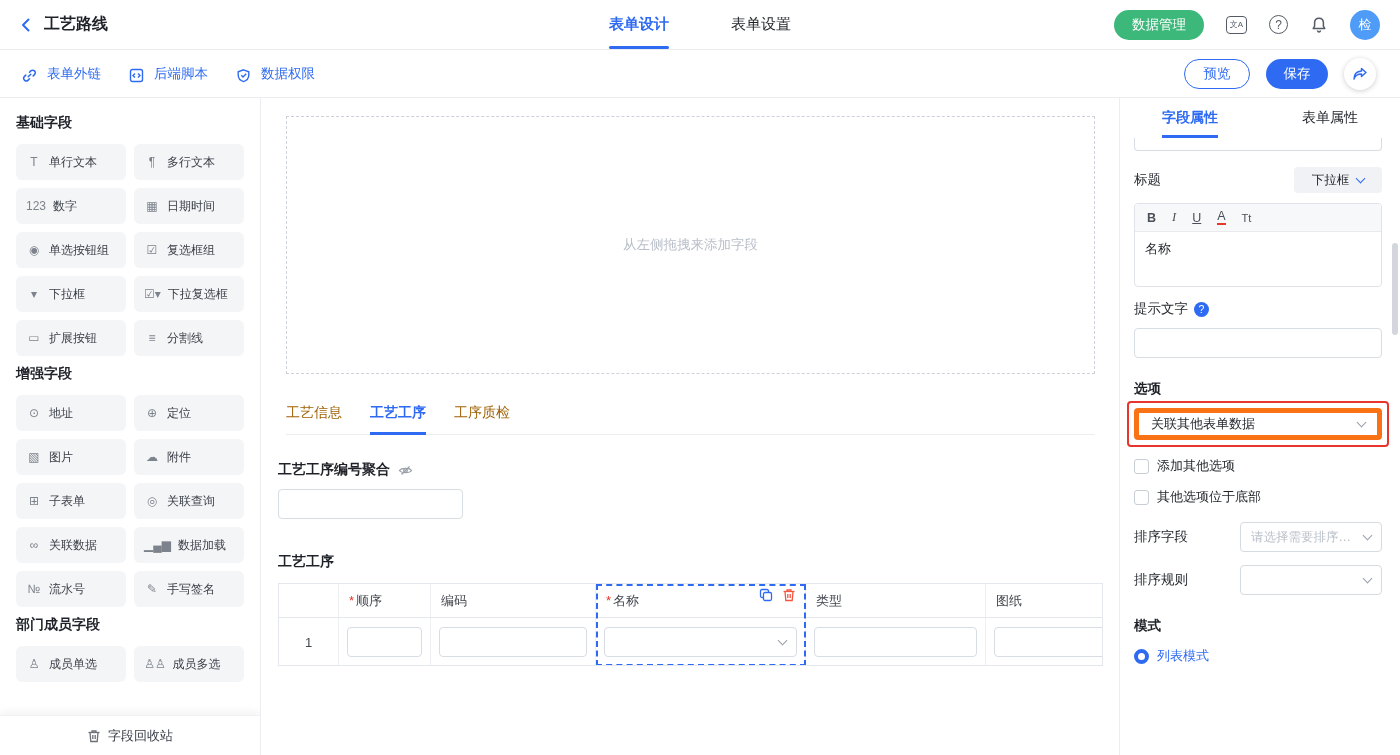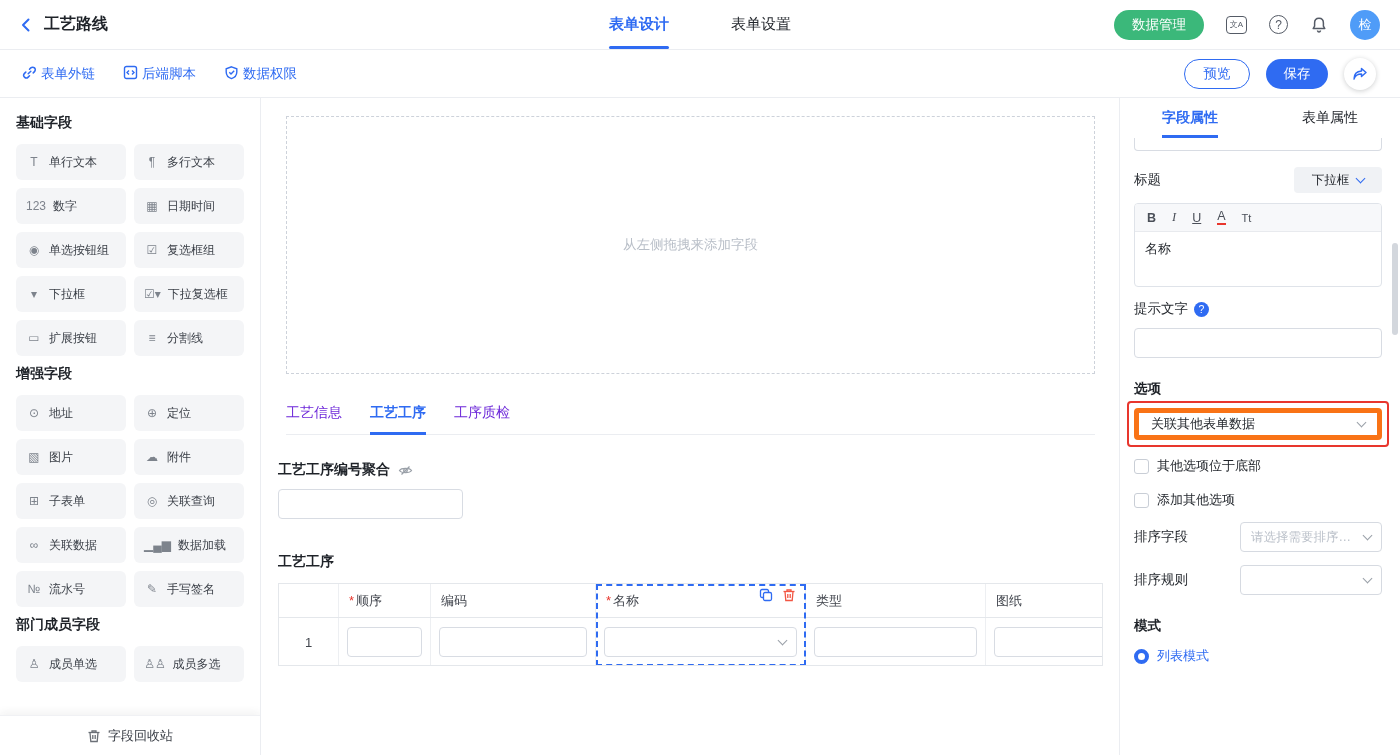--- a/index.html
+++ b/index.html
@@ -30,21 +30,21 @@
   .icon-help { width:19px; height:19px; border:1.5px solid #555b66; border-radius:50%; color:#555b66;
                font-size:12px; display:flex; align-items:center; justify-content:center; cursor:pointer; }
   .bell-btn { cursor:pointer; }
   .avatar { width:30px; height:30px; border-radius:50%; background:#4F9CF8; color:#fff; font-size:13px;
             display:flex; align-items:center; justify-content:center; cursor:pointer; }
 
   
   .subbar { position:absolute; top:50px; left:0; right:0; height:48px; background:#fff;
             border-bottom:1px solid #ebedf1; display:flex; align-items:center; z-index:5; }
   .sub-left { display:flex; align-items:center; gap:28px; padding-left:22px; }
-  .sub-link { display:flex; align-items:flex-start; gap:4px; color:#2F6BF2; font-size:13.5px; cursor:pointer; }
+  .sub-link { display:flex; align-items:flex-end; gap:10px; color:#2F6BF2; font-size:13.5px; cursor:pointer; }
   .sub-right { margin-left:auto; display:flex; align-items:center; gap:16px; padding-right:24px; }
   .btn-preview { width:66px; height:30px; border:1px solid #2F6BF2; color:#2F6BF2; background:#fff;
                  border-radius:16px; font-size:13.5px; display:flex; align-items:center; justify-content:center; cursor:pointer; }
   .btn-save { width:62px; height:30px; background:#2F6BF2; color:#fff; border:none;
               border-radius:16px; font-size:13.5px; display:flex; align-items:center; justify-content:center; cursor:pointer; }
   .btn-share { width:32px; height:32px; border-radius:50%; background:#fff; border:none;
                box-shadow:0 1px 5px rgba(31,35,41,.22); display:flex; align-items:center; justify-content:center; cursor:pointer; }
 
   
   .sidebar { position:absolute; top:98px; left:0; width:261px; bottom:0; background:#fff;
@@ -60,21 +60,21 @@
   .recycle-bar { position:absolute; bottom:0; left:0; width:260px; height:40px; background:#fff;
                  border-top:1px solid #f0f1f4; box-shadow:0 -3px 8px rgba(31,35,41,.06);
                  display:flex; align-items:center; justify-content:center; gap:7px; font-size:13px;
                  color:#3a3f47; cursor:pointer; z-index:2; }
 
   
   .canvas { position:absolute; top:98px; left:262px; right:281px; bottom:0; background:#fff; overflow:hidden; }
   .drop-zone { margin:18px 24px 0; height:258px; border:1px dashed #cdd2da;
                display:flex; align-items:center; justify-content:center; color:#b9bfc8; font-size:13.5px; }
   .canvas-tabs { margin:30px 24px 0; border-bottom:1px solid #ebedf1; display:flex; gap:28px; }
-  .c-tab { font-size:14px; padding-bottom:12px; cursor:pointer; position:relative; color:#6d28d9; }
+  .c-tab { font-size:14px; padding-bottom:12px; cursor:pointer; position:relative; color:#a16207; }
   .c-tab.active { color:#2F6BF2; font-weight:bold; }
   .c-tab.active::after { content:""; position:absolute; left:0; right:0; bottom:-1px; height:3px; background:#2F6BF2; }
   .c-body { padding:0 16px; }
   .field-label-row { margin-top:26px; display:flex; align-items:center; gap:8px; }
   .field-label { font-size:14px; font-weight:bold; }
   .inp { height:30px; border:1px solid #d8dce3; border-radius:4px; background:#fff; }
   .agg-input { width:185px; margin-top:10px; }
   .subform-title { margin-top:34px; font-size:14px; font-weight:bold; }
 
   .tbl-wrap { margin-top:12px; position:relative; overflow:hidden; border:1px solid #e4e7eb; height:83px; }
@@ -482,27 +482,27 @@
 
     <div class="p-label bold options-label">选项</div>
     <div class="options-wrap">
       <div class="select">
         <span>关联其他表单数据</span>
         <span class="chev"></span>
       </div>
       <div class="red-annotation"></div>
     </div>
 
+    <div class="check-row opt-check1">
+      <span class="checkbox un"></span>
+      <span class="check-label">添加其他选项</span>
+    </div>
     <div class="check-row opt-check2">
       <span class="checkbox un"></span>
       <span class="check-label">其他选项位于底部</span>
-    </div>
-    <div class="check-row opt-check1">
-      <span class="checkbox un"></span>
-      <span class="check-label">添加其他选项</span>
     </div>
 
     <div class="sort-row">
       <span class="p-label">排序字段</span>
       <div class="sort-select">
         <span class="placeholder">请选择需要排序的…</span>
         <span class="chev"></span>
       </div>
     </div>
     <div class="sort-row">

